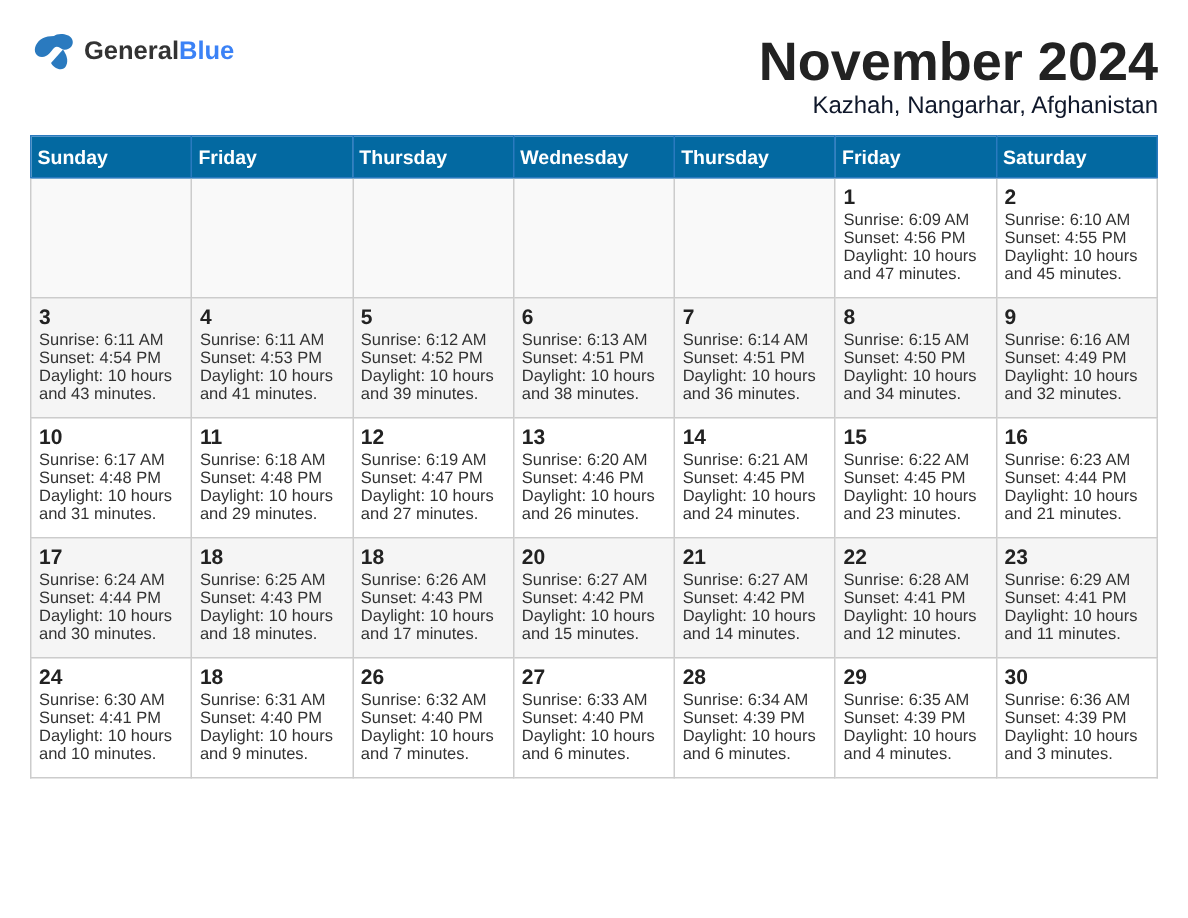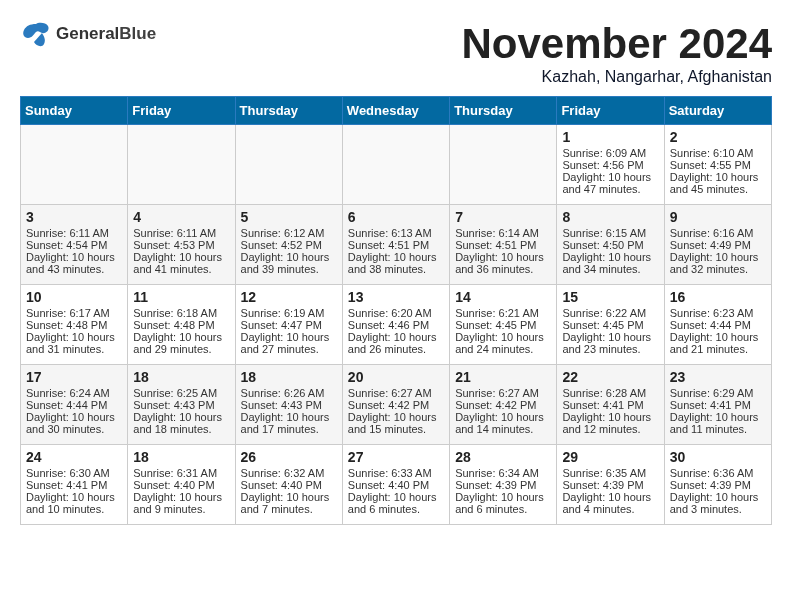--- a/index.html
+++ b/index.html
@@ -22,21 +22,21 @@
       gap: 4px;
     }
     .logo-bird {
       width: 32px;
       height: 28px;
     }
     .title-area {
       text-align: right;
     }
     .month-title {
-      font-size: 42px;
+      font-size: 36px;
       font-weight: bold;
       color: #222;
     }
     .location {
       font-size: 16px;
       color: #0f172a;
     }
     table {
       width: 100%;
       border-collapse: collapse;
@@ -78,21 +78,21 @@
 <body>
 
 <div>
   <div class="header-area">
     <div class="logo">
       <svg class="logo-bird" viewBox="0 0 32 28" xmlns="http://www.w3.org/2000/svg">
         <path d="M16 4 C18 2, 26 2, 28 6 C30 10, 26 14, 22 13 C20 12, 18 10, 16 12 C14 14, 12 18, 8 18 C4 18, 2 14, 4 10 C6 6, 10 4, 16 4Z" fill="#2a7abf"></path>
         <path d="M22 13 C24 16, 26 20, 24 24 C22 28, 16 26, 14 22" fill="#2a7abf"></path>
       </svg>
       <div>
-        <div style="font-size:17px;font-weight:bold;color:#333;">General<span style="color:#404040;">Blue</span></div>
+        <div style="font-size:17px;font-weight:bold;color:#333;">General<span style="color:#3b82f6;">Blue</span></div>
       </div>
     </div>
     <div class="title-area">
       <div class="month-title">November 2024</div>
       <div class="location">Kazhah, Nangarhar, Afghanistan</div>
     </div>
   </div>
 
   <table>
     <thead>

